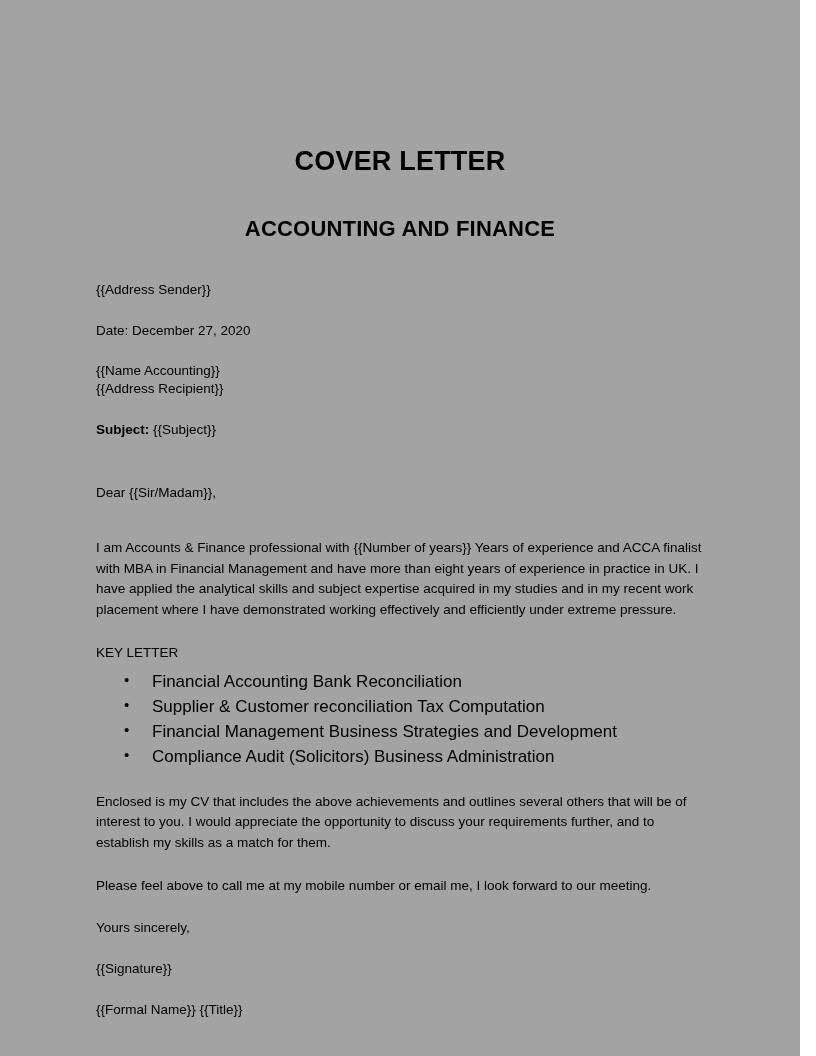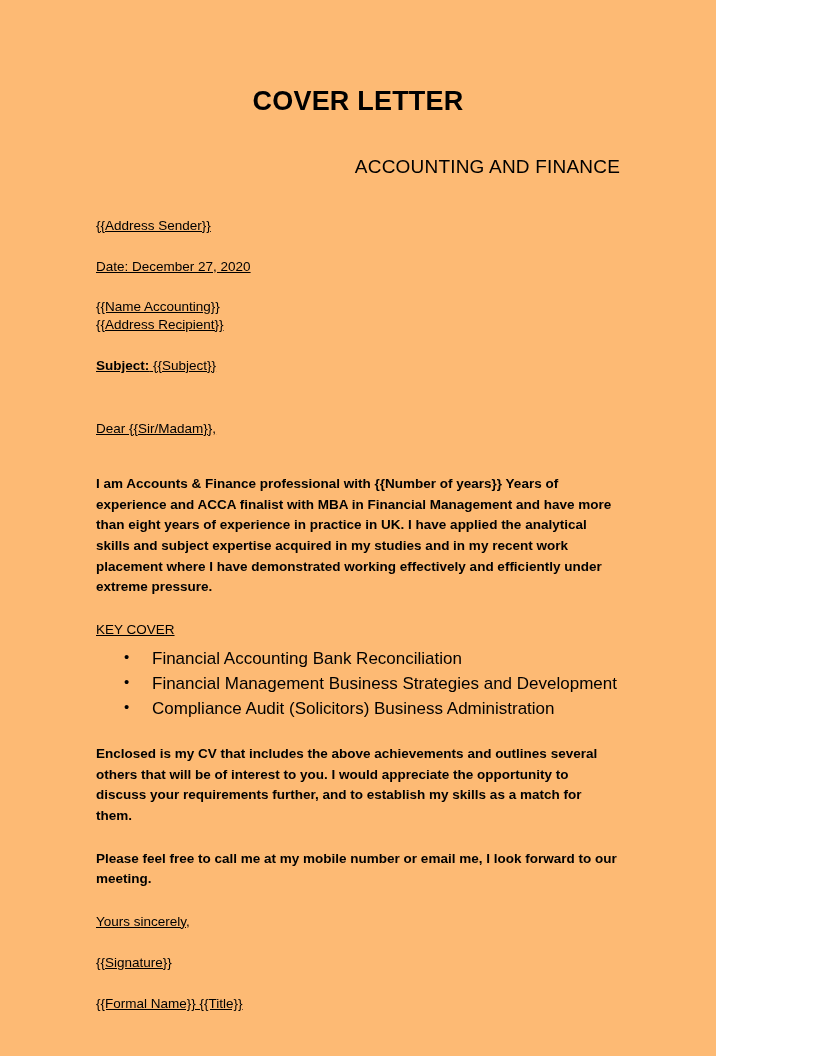--- a/index.html
+++ b/index.html
@@ -9,63 +9,61 @@
   body {
     width: 816px;
     height: 1056px;
     background: #ffffff;
     font-family: "Liberation Sans", sans-serif;
     color: #000000;
     overflow: hidden;
   }
   .page {
     position: relative;
-    width: 716px;
+    width: 800px;
     height: 1056px;
     box-sizing: border-box;
-    padding: 58px 96px 96px 96px;
-    background: #fdba74;
+    padding: 118px 96px 96px 96px;
+    background: #a3a3a3;
   }
   .doc-title {
     text-align: center;
     font-size: 27px;
     font-weight: bold;
     letter-spacing: 0.2px;
     margin: 26px 0 0 0;
     line-height: 1.3;
   }
   .doc-subtitle {
-    text-align: right;
-    font-size: 19px;
-    font-weight: normal;
+    text-align: center;
+    font-size: 22px;
+    font-weight: bold;
     letter-spacing: 0.2px;
     margin: 36px 0 0 0;
     line-height: 1.3;
   }
   .body-block {
     margin-top: 36px;
     font-size: 13.5px;
     line-height: 1.42;
   }
   p.line {
     margin: 0 0 0 0;
-    text-decoration: underline;
   }
   .spacer-sm { height: 14px; }
   .spacer-md { height: 22px; }
   .spacer-lg { height: 30px; }
   .subject-label {
     font-weight: bold;
   }
   .para {
     margin: 0;
     font-size: 13.5px;
     line-height: 1.53;
     text-align: left;
-    font-weight: bold;
   }
   ul.skills {
     margin: 8px 0 0 0;
     padding-left: 44px;
     list-style: none;
   }
   ul.skills li {
     position: relative;
     font-size: 17px;
     line-height: 1.47;
@@ -110,35 +108,36 @@
 
     <p class="line">Dear {{Sir/Madam}},</p>
 
     <div class="spacer-md"></div>
     <div class="spacer-sm"></div>
 
     <p class="para">I am Accounts &amp; Finance professional with {{Number of years}} Years of experience and ACCA finalist with MBA in Financial Management and have more than eight years of experience in practice in UK. I have applied the analytical skills and subject expertise acquired in my studies and in my recent work placement where I have demonstrated working effectively and efficiently under extreme pressure.</p>
 
     <div class="spacer-md"></div>
 
-    <p class="line">KEY COVER</p>
+    <p class="line">KEY LETTER</p>
 
     <ul class="skills">
       <li>Financial Accounting Bank Reconciliation</li>
+      <li>Supplier &amp; Customer reconciliation Tax Computation</li>
       <li>Financial Management Business Strategies and Development</li>
       <li>Compliance Audit (Solicitors) Business Administration</li>
     </ul>
 
     <div class="spacer-md"></div>
 
     <p class="para">Enclosed is my CV that includes the above achievements and outlines several others that will be of interest to you. I would appreciate the opportunity to discuss your requirements further, and to establish my skills as a match for them.</p>
 
     <div class="spacer-md"></div>
 
-    <p class="para">Please feel free to call me at my mobile number or email me, I look forward to our meeting.</p>
+    <p class="para">Please feel above to call me at my mobile number or email me, I look forward to our meeting.</p>
 
     <div class="spacer-md"></div>
 
     <p class="line">Yours sincerely,</p>
 
     <div class="spacer-md"></div>
 
     <p class="line">{{Signature}}</p>
 
     <div class="spacer-md"></div>

